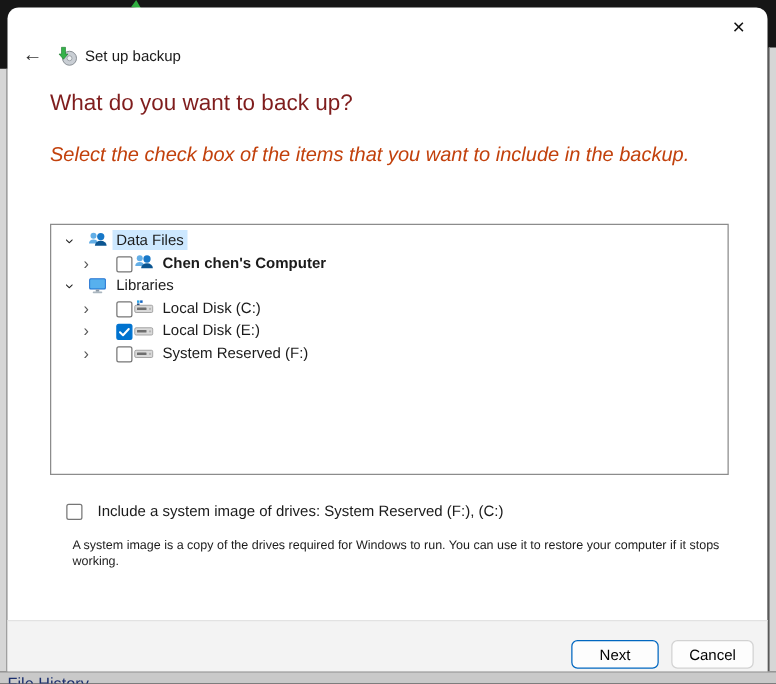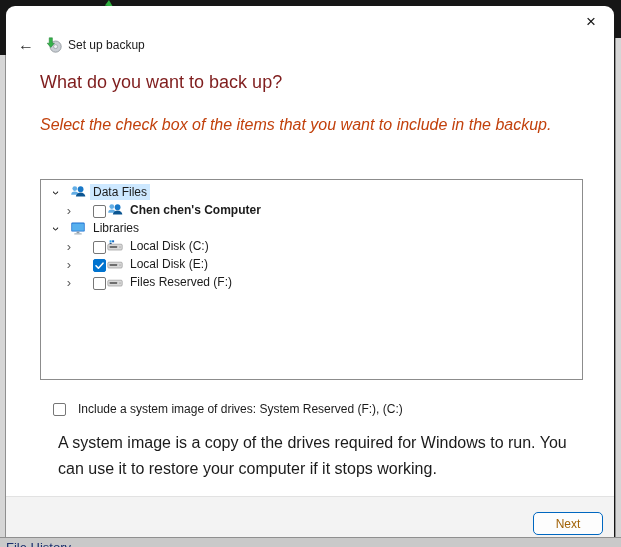--- a/index.html
+++ b/index.html
@@ -40,27 +40,27 @@
   .tlabel{margin-left:4px;padding:1px 3px;white-space:nowrap;}
   .tlabel.sel{background:#cde8ff;}
   .tlabel.bold{font-weight:bold;}
 
   .checkbox{width:13px;height:13px;box-sizing:border-box;border:1px solid #767676;border-radius:2px;
             background:#fff;flex:none;display:inline-flex;align-items:center;justify-content:center;cursor:pointer;}
   .checkbox.checked{background:#0073cf;border-color:#0073cf;}
 
   .sysimg-row{position:absolute;left:27px;top:396px;display:flex;align-items:center;padding-left:20px;}
   .sysimg-label{margin-left:12px;font-size:12px;color:#1b1b1b;margin-top:0px;cursor:default;}
-  .sysimg-desc{position:absolute;left:52px;top:424px;width:522px;margin:0;font-size:16px;line-height:26px;color:#1b1b1b;}
+  .sysimg-desc{position:absolute;left:52px;top:424px;width:522px;margin:0;font-size:10px;line-height:13px;color:#1b1b1b;}
 
   .footer{position:absolute;left:0;top:490px;width:608px;height:41px;box-sizing:border-box;
           background:#f3f3f3;border-top:1px solid #e2e2e2;border-radius:0;
           display:flex;justify-content:flex-end;align-items:flex-start;gap:10px;
           padding:15px 11px 0 0;}
-  .btn{height:23px;font-size:12px;color:#a16207;background:#fdfdfd;border-radius:5px;padding:0 10px;cursor:pointer;}
+  .btn{height:23px;font-size:12px;color:#000000;background:#fdfdfd;border-radius:5px;padding:0 10px;cursor:pointer;}
   .btn-next{border:1px solid #0067c0;width:70px;}
   .btn-cancel{border:1px solid #d2d2d2;width:66px;}
 </style>
 </head>
 <body>
 
 <div class="stage">
   <div class="green-glyph"></div>
   <div class="bg-left"></div>
   <div class="bg-right"></div>
@@ -162,27 +162,28 @@
         <div class="trow lvl1">
           <span class="chev">›</span>
           <span class="checkbox"></span>
           <span class="ticon">
             <svg viewBox="0 0 16 16" width="16" height="16">
               <rect x="0.8" y="6.2" width="14.4" height="5.8" rx="1.1" fill="#d9d9d9" stroke="#9a9a9a" stroke-width="0.7"></rect>
               <rect x="2.6" y="8" width="7.6" height="2" rx="0.4" fill="#6e6e6e"></rect>
               <circle cx="13" cy="9.1" r="0.9" fill="#b5b5b5"></circle>
             </svg>
           </span>
-          <span class="tlabel">Files Reserved (F:)</span>
+          <span class="tlabel">System Reserved (F:)</span>
         </div>
       </div>
 
     <div class="sysimg-row">
       <span class="checkbox"></span>
       <span class="sysimg-label">Include a system image of drives: System Reserved (F:), (C:)</span>
     </div>
     <p class="sysimg-desc">A system image is a copy of the drives required for Windows to run. You can use it to restore your computer if it stops working.</p>
 
     <div class="footer">
       <button class="btn btn-next">Next</button>
+      <button class="btn btn-cancel">Cancel</button>
     </div>
   </div>
 </div>
 
 </body></html>

